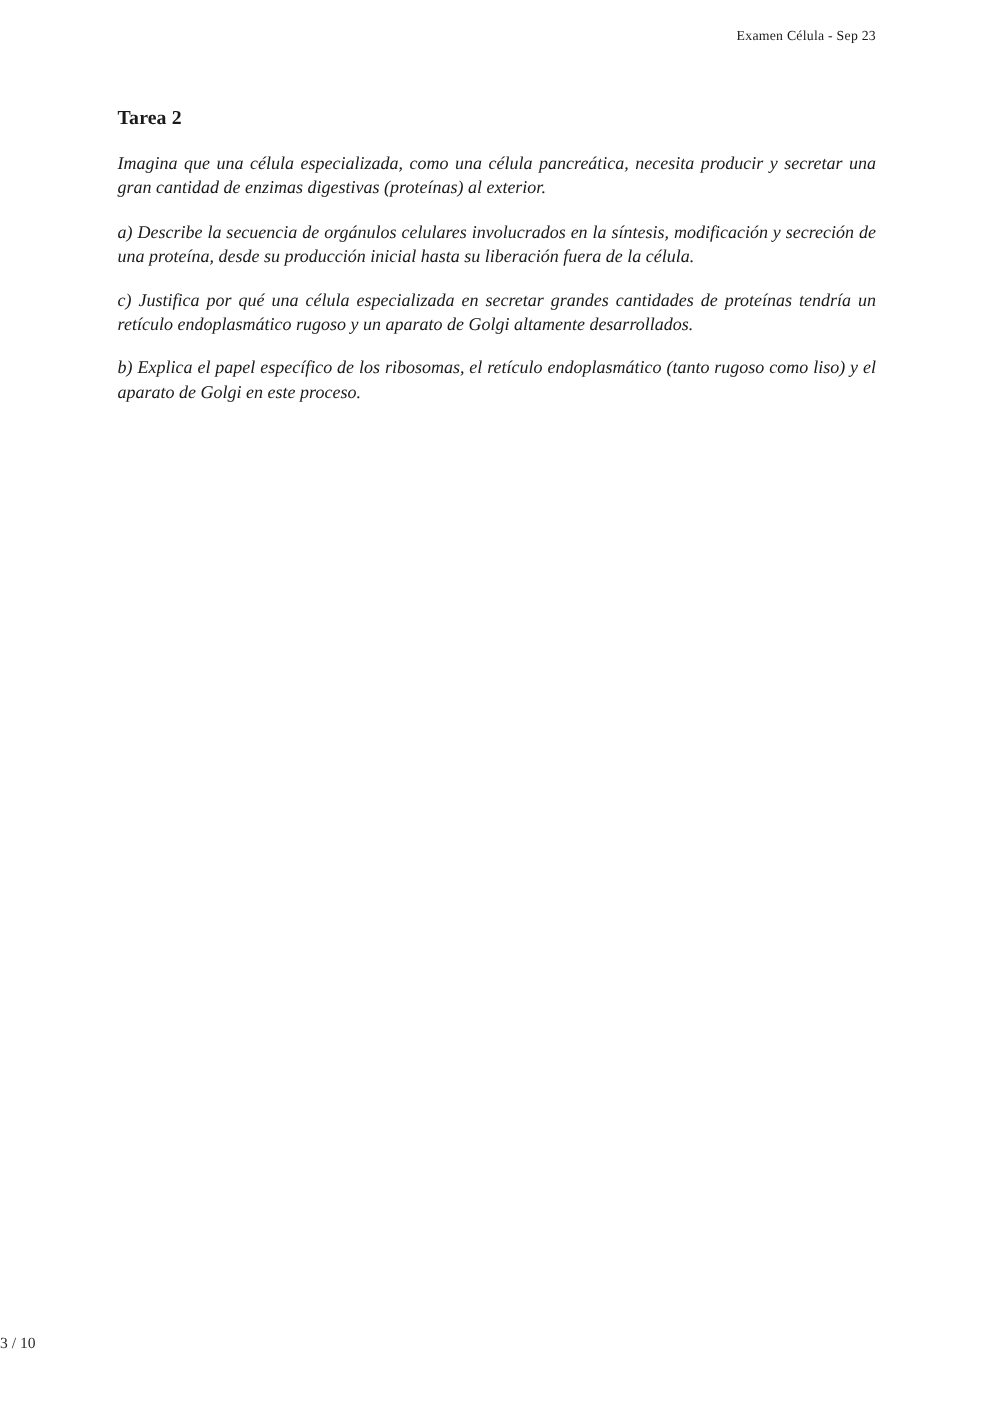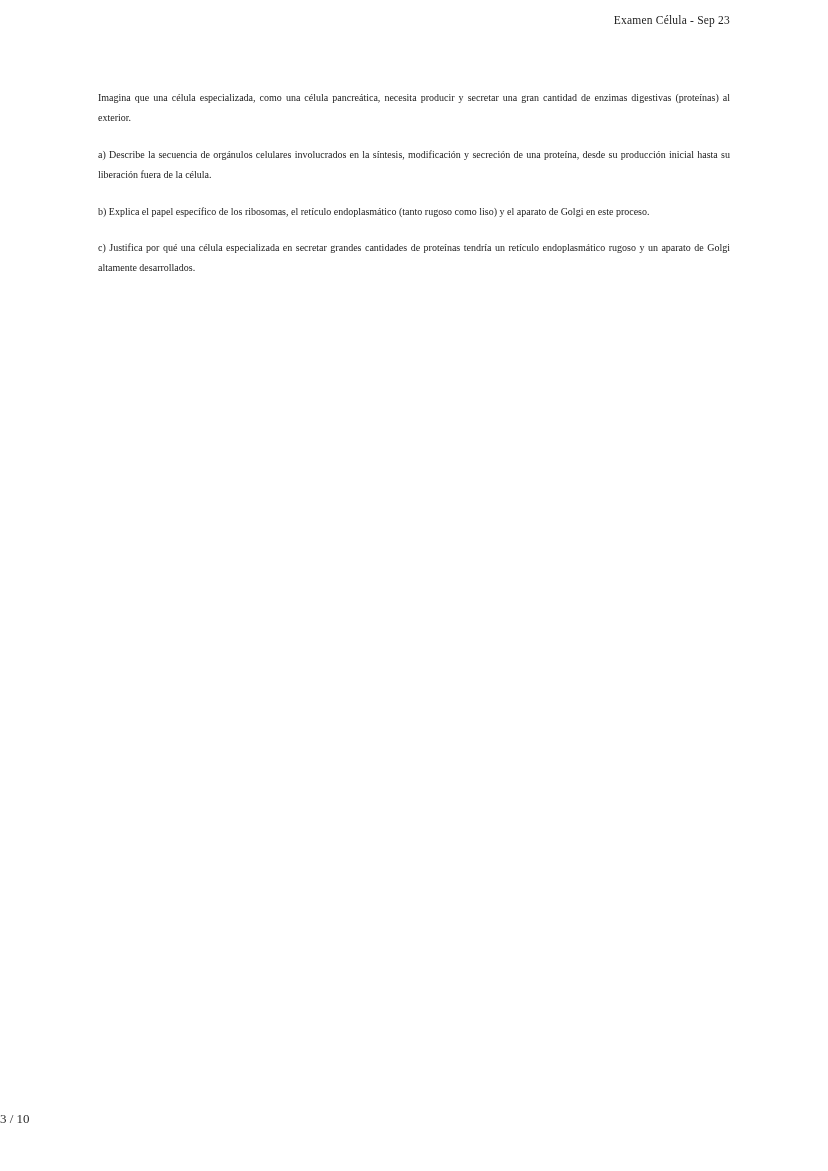--- a/index.html
+++ b/index.html
@@ -16,46 +16,47 @@
     overflow: hidden;
   }
   .page {
     position: relative;
     width: 828px;
     height: 1171px;
     box-sizing: border-box;
   }
   .running-header {
     position: absolute;
-    top: 14px;
+    top: 24px;
     right: 98px;
     font-size: 11.5px;
     letter-spacing: 0.2px;
     color: #1a1a1a;
     text-align: right;
   }
   .content {
     position: absolute;
     top: 88px;
     left: 98px;
     width: 632px;
   }
   .task-title {
     font-size: 16.5px;
     font-weight: bold;
     margin: 0 0 19px 0;
     letter-spacing: 0.1px;
   }
   .para {
-    font-size: 10px;
+    font-size: 15px;
     line-height: 20.4px;
     text-align: justify;
     text-justify: inter-word;
     margin: 0;
     hyphens: none;
+    font-style: italic;
   }
   .para + .para {
     margin-top: 16px;
   }
   .footer {
     position: absolute;
     bottom: 44px;
     left: 0;
     width: 828px;
     text-align: left;
@@ -65,26 +66,27 @@
 </style>
 </head>
 <body>
 
 <div class="page">
 
   <div class="running-header">Examen Célula - Sep 23</div>
 
   <div class="content">
 
+    <h2 class="task-title">Tarea 2</h2>
 
     <p class="para">Imagina que una célula especializada, como una célula pancreática, necesita producir y secretar una gran cantidad de enzimas digestivas (proteínas) al exterior.</p>
 
     <p class="para">a) Describe la secuencia de orgánulos celulares involucrados en la síntesis, modificación y secreción de una proteína, desde su producción inicial hasta su liberación fuera de la célula.</p>
 
+    <p class="para">c) Justifica por qué una célula especializada en secretar grandes cantidades de proteínas tendría un retículo endoplasmático rugoso y un aparato de Golgi altamente desarrollados.</p>
+
     <p class="para">b) Explica el papel específico de los ribosomas, el retículo endoplasmático (tanto rugoso como liso) y el aparato de Golgi en este proceso.</p>
-
-    <p class="para">c) Justifica por qué una célula especializada en secretar grandes cantidades de proteínas tendría un retículo endoplasmático rugoso y un aparato de Golgi altamente desarrollados.</p>
 
   </div>
 
   <div class="footer">3 / 10</div>
 
 </div>
 
 </body></html>

